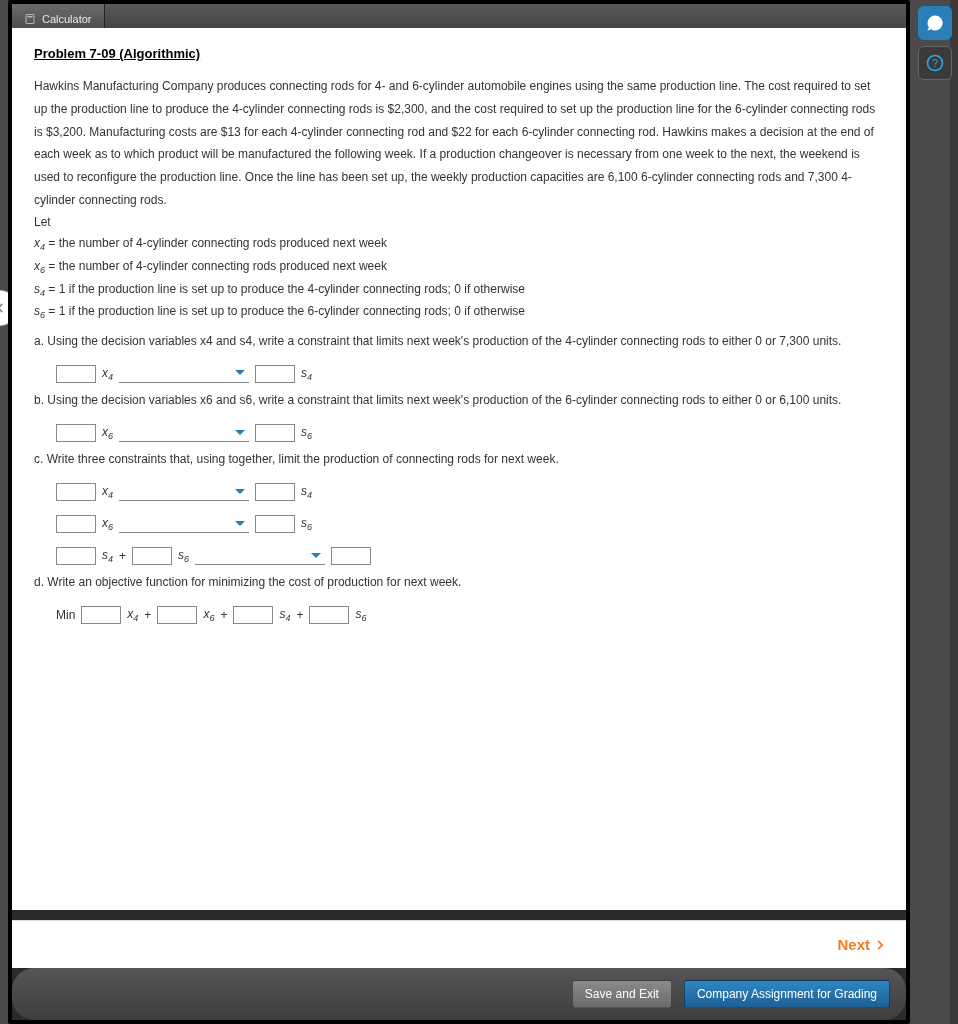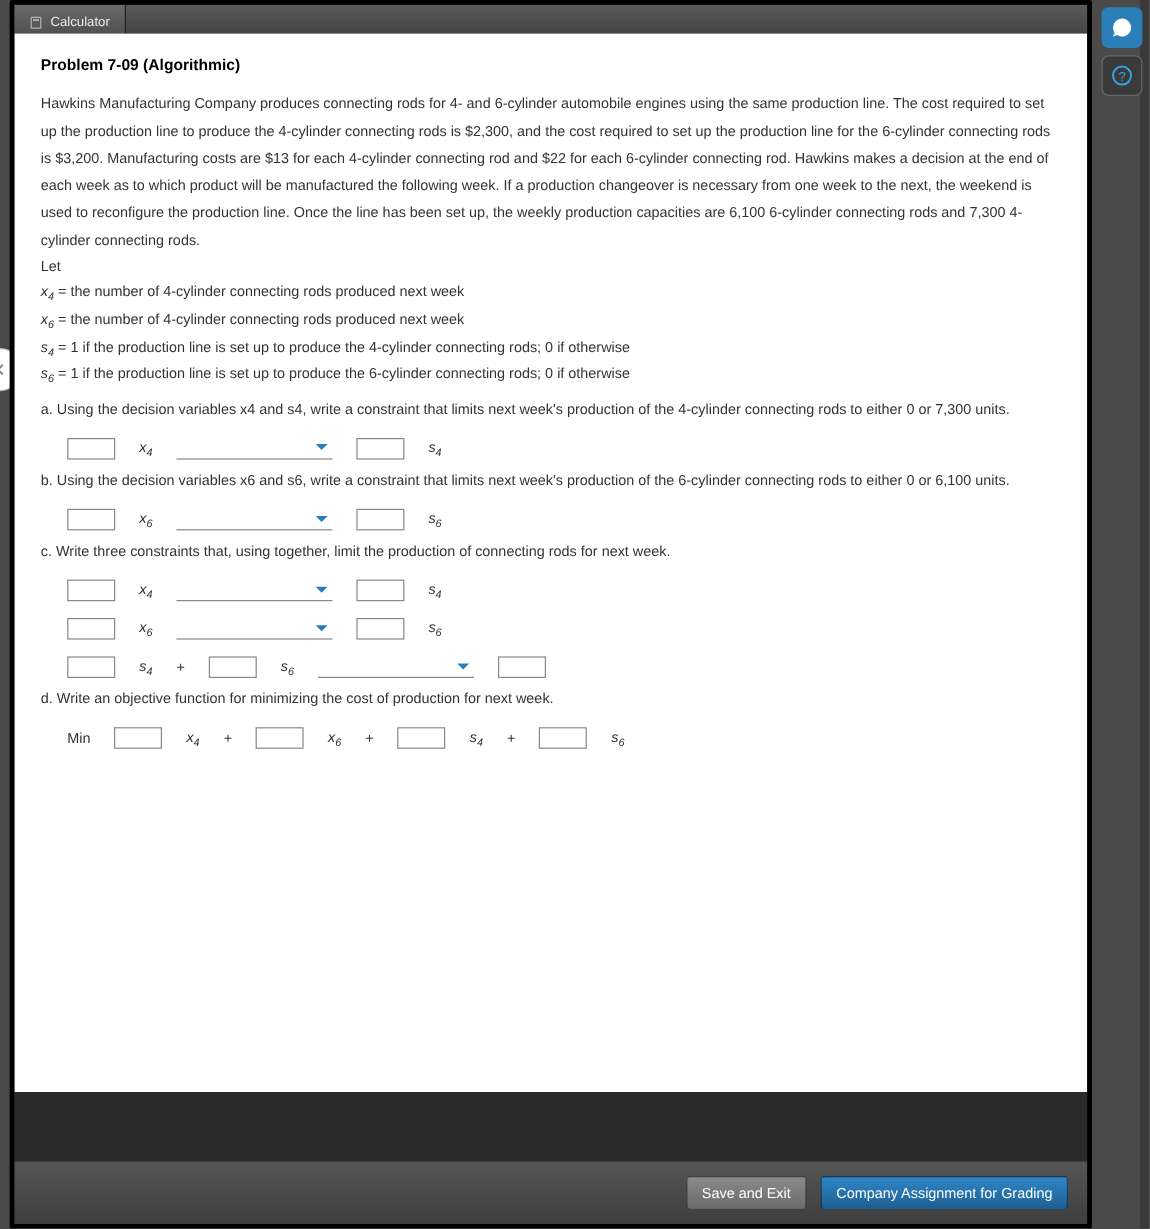--- a/index.html
+++ b/index.html
@@ -20,42 +20,42 @@
 
   
   .panel-wrap { position:absolute; left:8px; top:0; right:48px; bottom:0; border:4px solid #000; border-radius:2px; background:#2b2b2b; overflow:hidden; }
 
   .tabbar { height:30px; background:linear-gradient(#5a5a5a,#3e3e3e); display:flex; align-items:stretch; }
   .tab { display:flex; align-items:center; gap:6px; padding:0 12px; background:linear-gradient(#6a6a6a,#4a4a4a); border-right:1px solid #222; color:#eaeaea; font-size:11px; }
   .tab svg { width:12px; height:12px; opacity:.8; }
 
   .content-area { position:absolute; top:24px; left:0; right:0; bottom:110px; background:#fff; overflow:auto; }
   .problem { padding:18px 22px 40px 22px; font-size:12px; color:#333; }
-  .problem h3 { margin:0 0 14px 0; font-size:13px; font-weight:bold; color:#000; }
+  .problem h3 { margin:0 0 14px 0; font-size:13px; font-weight:bold; color:#000;text-decoration:underline; }
   .para { line-height:1.9; color:#333; }
 
   .vardefs { line-height:1.8; }
   .vardefs .lbl { font-style: italic; }
   .sub { font-size:9px; vertical-align:sub; }
 
   .question { margin-top:8px; line-height:1.6; }
 
-  .constraint-row { display:flex; align-items:center; gap:20px; margin:14px 0 0 22px; }
+  .constraint-row { display:flex; align-items:center; gap:6px; margin:14px 0 0 22px; }
   input.box { width:40px; height:18px; border:1px solid #888; font-size:11px; padding:1px 3px; }
   .varlabel { font-style:italic; font-size:12px; }
   .dropdown { position:relative; min-width:130px; height:18px; border-bottom:1px solid #888; display:flex; align-items:center; justify-content:flex-end; padding:0 4px; }
   .dropdown svg { width:10px; height:10px; fill:#2b7fb8; }
   .plus { font-size:12px; }
 
   
   .footer1 { position:absolute; left:0; right:0; bottom:52px; height:48px; background:#fff; border-top:1px solid #ddd; display:flex; align-items:center; justify-content:flex-end; padding:0 18px; }
   .nextbtn { color:#f47b20; font-size:15px; font-weight:bold; display:flex; align-items:center; gap:4px; cursor:pointer; }
   .nextbtn svg { width:14px; height:14px; fill:#f47b20; }
 
-  .footer2 { position:absolute; left:0; right:0; bottom:0; height:52px; background:linear-gradient(#555,#3e3e3e); display:flex; align-items:center; justify-content:flex-end; gap:12px; padding:0 16px; }
+  .footer2 { position:absolute; left:0; right:0; bottom:0; height:52px; background:linear-gradient(#555,#3e3e3e); display:flex; align-items:center; justify-content:flex-end; gap:12px; padding:0 16px;border-radius:22px; }
   .btn { height:28px; border:1px solid rgba(0,0,0,.4); border-radius:3px; padding:0 12px; font-size:12px; color:#fff; display:flex; align-items:center; cursor:pointer; }
   .btn.save { background:linear-gradient(#8a8a8a,#6b6b6b); }
   .btn.submit { background:linear-gradient(#2f86c4,#1e5f94); }
 </style>
 </head>
 <body>
 
 <div class="stage">
 
   <div class="gutter-right"></div>
@@ -178,20 +178,28 @@
           <input class="box" style="">
           <span class="varlabel"><span>s</span><span class="sub">4</span></span>
           <span class="plus">+</span>
           <input class="box" style="">
           <span class="varlabel"><span>s</span><span class="sub">6</span></span>
         </div>
 
       </div>
     </div>
 
+    <div class="footer1">
+      <div class="nextbtn">
+        <span>Next</span>
+        <svg viewBox="0 0 24 24">
+            <path d="M8 4l8 8-8 8-2-2 6-6-6-6z"></path>
+          </svg>
+      </div>
+    </div>
 
     <div class="footer2">
       <div class="btn save">
           <span>Save and Exit</span>
         </div>
       <div class="btn submit">
           <span>Company Assignment for Grading</span>
         </div>
     </div>
 

